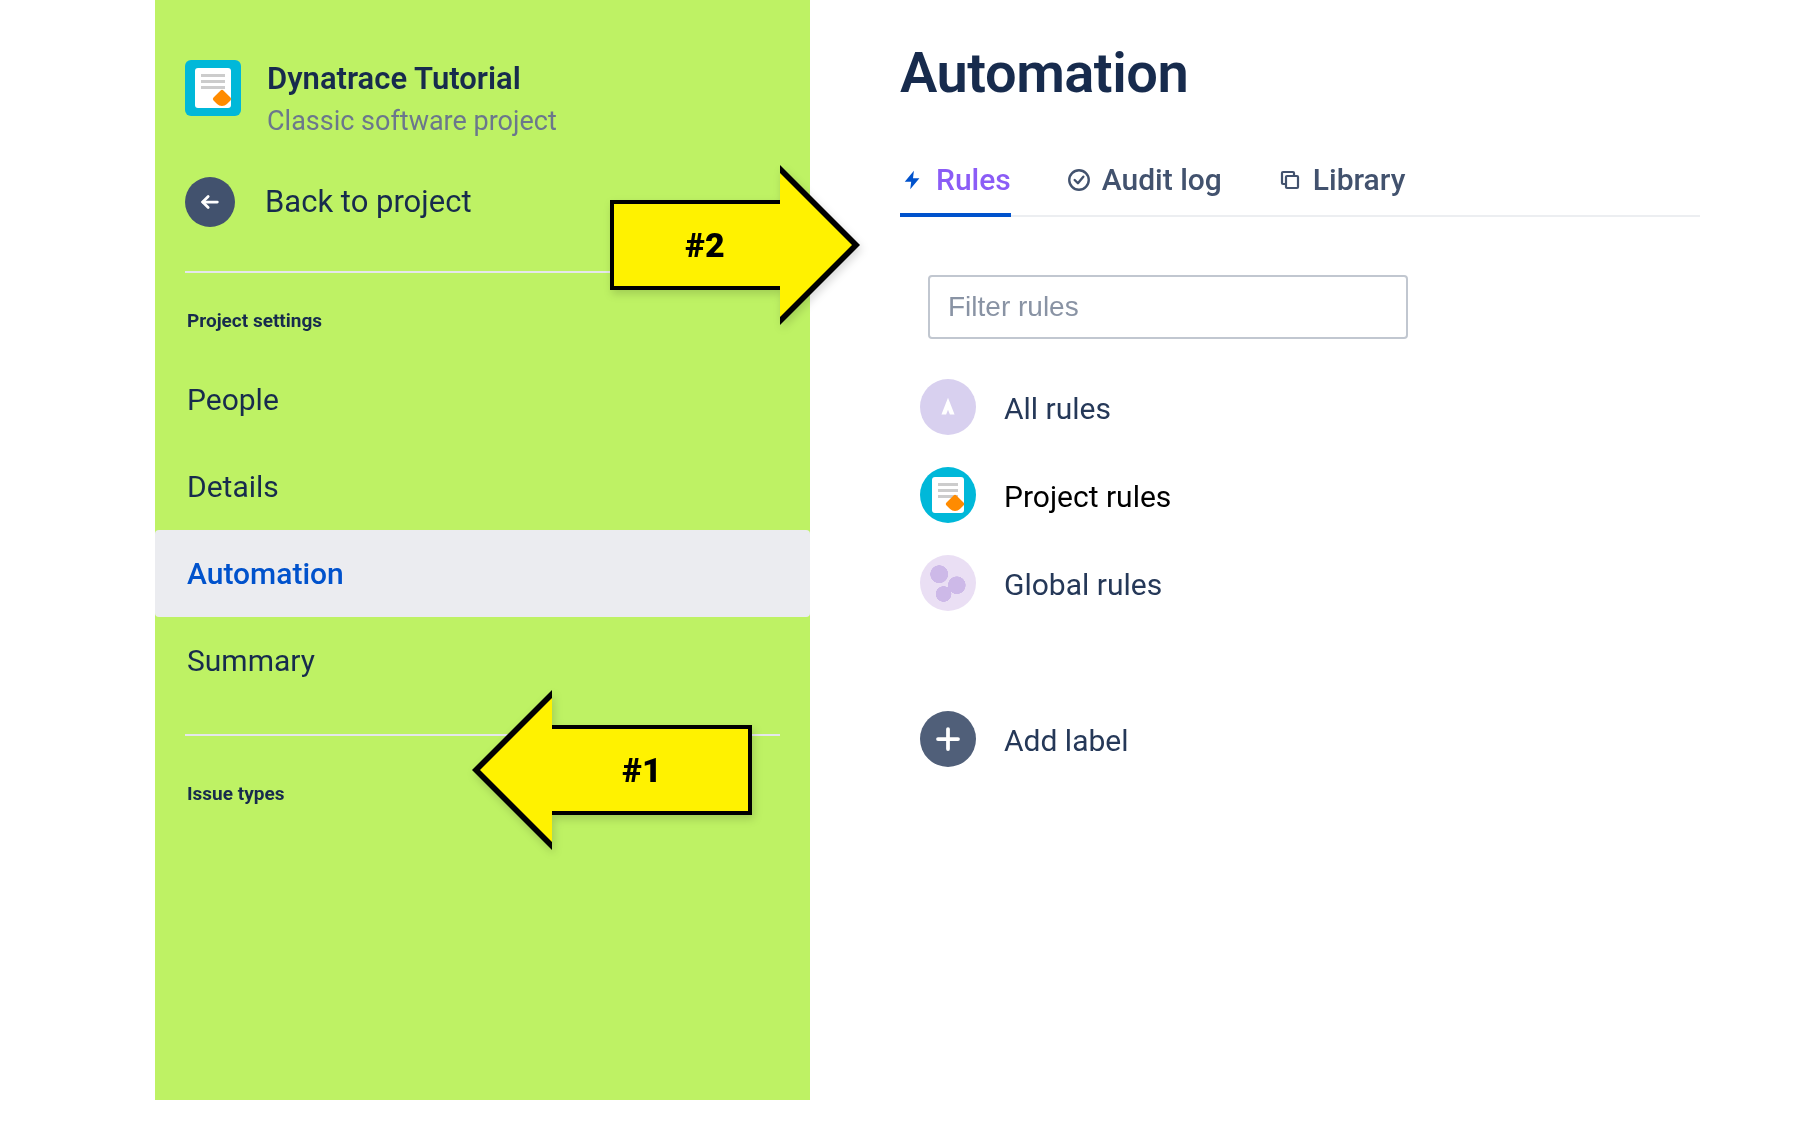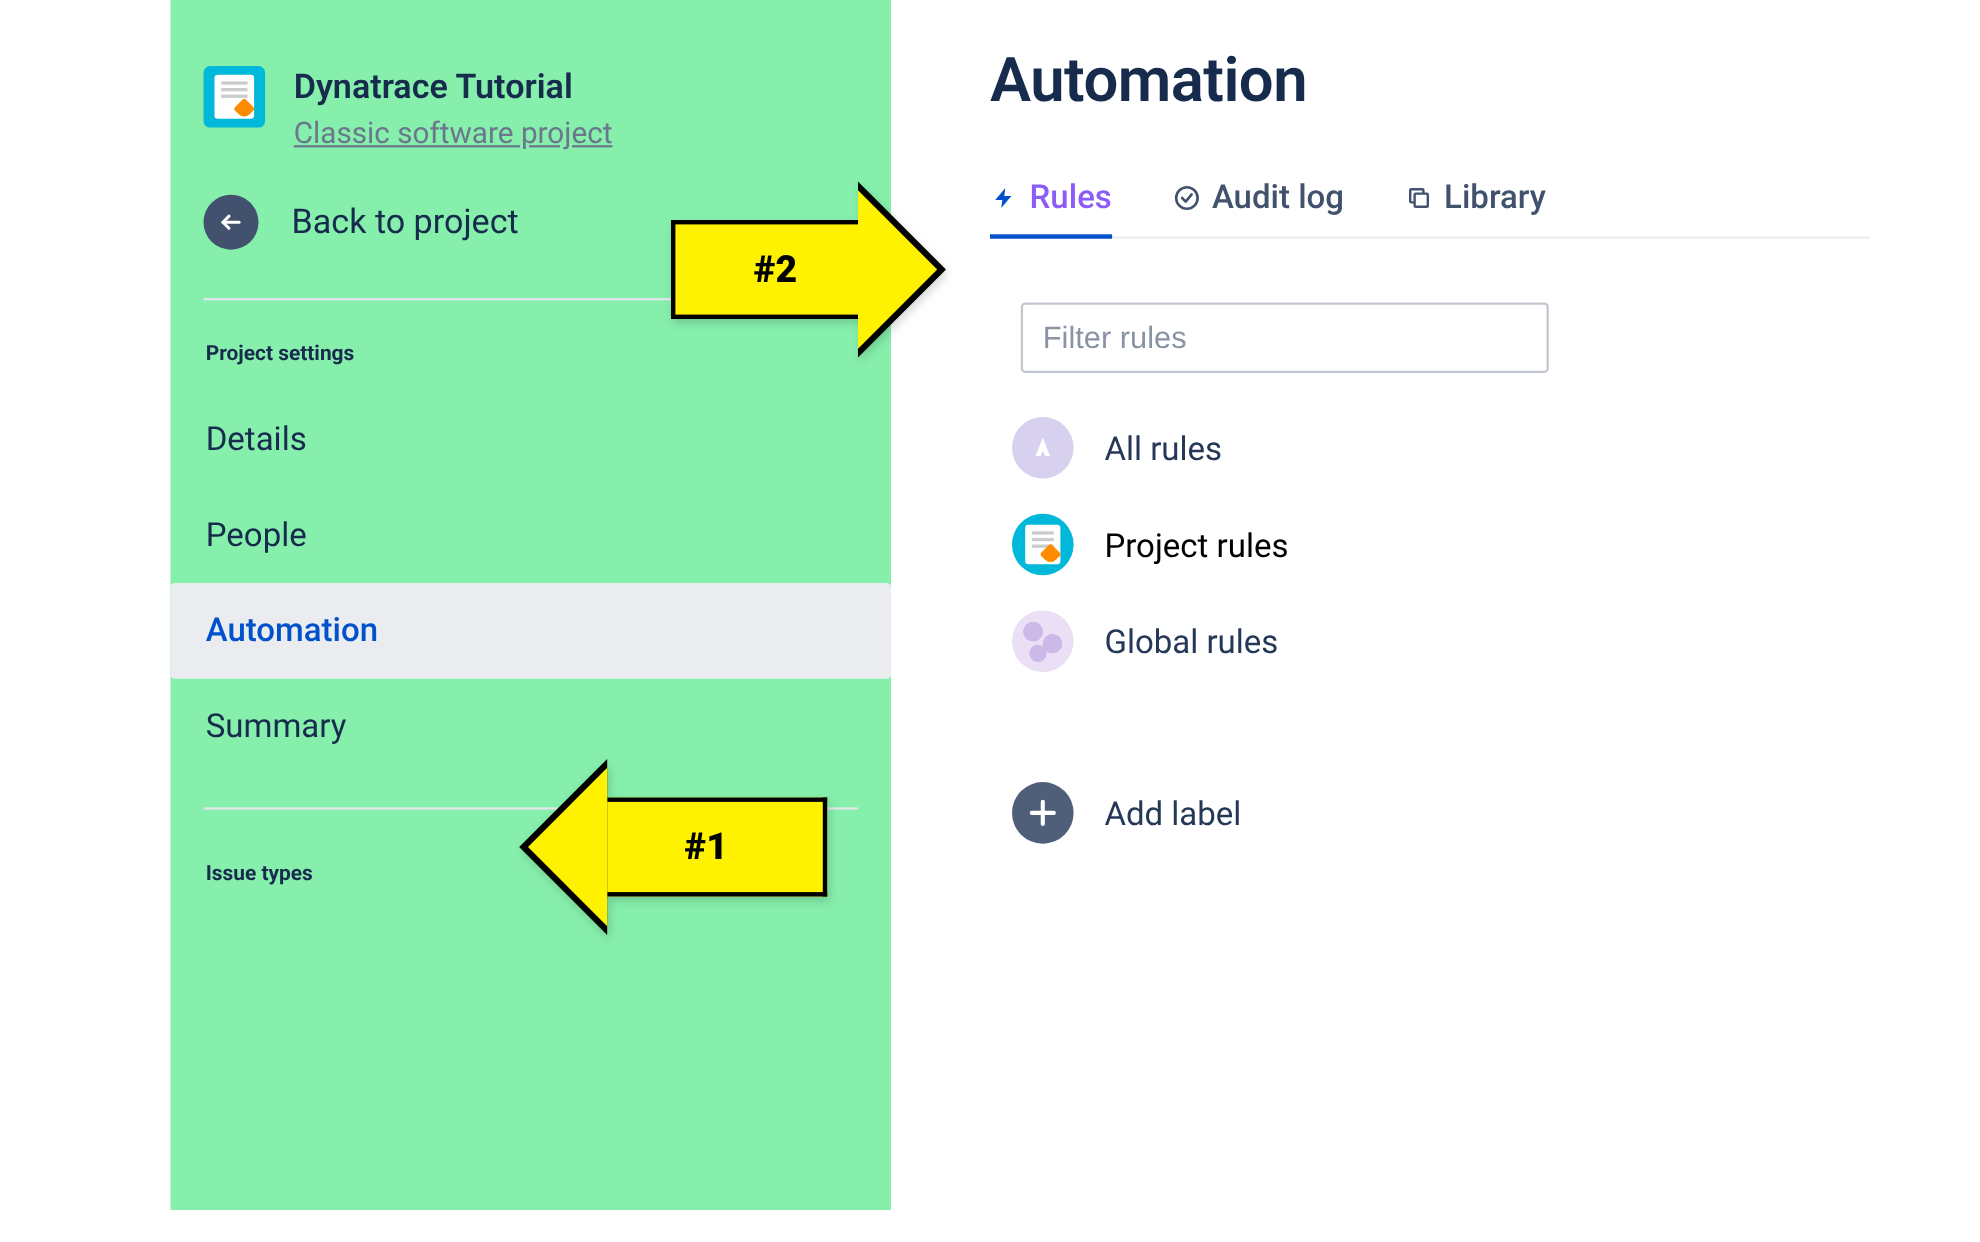--- a/index.html
+++ b/index.html
@@ -1,27 +1,27 @@
 <!DOCTYPE html>
 <html><head>
 <meta charset="utf-8">
 <style>
   * { box-sizing: border-box; margin: 0; padding: 0; }
   html, body { width: 1800px; height: 1129px; font-family: -apple-system, BlinkMacSystemFont, "Segoe UI", Roboto, Helvetica, Arial, sans-serif; background: #fff; }
   .canvas { position: relative; width: 1800px; height: 1129px; background: #fff; }
 
   
-  .sidebar { position: absolute; left: 155px; top: 0; width: 655px; height: 1100px; background: #86efac; padding: 0; }
+  .sidebar { position: absolute; left: 155px; top: 0; width: 655px; height: 1100px; background: #bef264; padding: 0; }
   .project-header { display: flex; align-items: flex-start; gap: 26px; padding: 60px 0 40px 30px; }
   .project-icon { width: 56px; height: 56px; border-radius: 6px; background: #00b8d9; display: flex; align-items: center; justify-content: center; flex-shrink: 0; }
   .project-icon-inner { width: 36px; height: 40px; background: #fff; border-radius: 3px; position: relative; }
   .project-icon-inner::before { content: ""; position: absolute; top: 6px; left: 6px; right: 6px; height: 3px; background: #ccc; box-shadow: 0 6px 0 #ccc, 0 12px 0 #ccc; }
   .project-icon-inner::after { content: ""; position: absolute; width: 14px; height: 14px; background: #ff8b00; border-radius: 2px 2px 50% 2px; bottom: 2px; right: 2px; transform: rotate(45deg); }
   .project-title { font-size: 31px; font-weight: 600; color: #172b4d; line-height: 1.25; }
-  .project-sub { font-size: 27px; color: #6b778c; margin-top: 6px; text-decoration: underline; }
+  .project-sub { font-size: 27px; color: #6b778c; margin-top: 6px; }
 
   .back-link { display: flex; align-items: center; gap: 30px; padding: 0 0 44px 30px; }
   .back-circle { width: 50px; height: 50px; border-radius: 50%; background: #42526e; display: flex; align-items: center; justify-content: center; color: #fff; font-size: 24px; }
   .back-text { font-size: 31px; color: #172b4d; }
 
   .divider { height: 2px; background: #e5e7eb; margin: 0 30px 36px 30px; }
 
   .section-title { font-size: 19px; font-weight: 700; color: #172b4d; padding: 0 0 24px 32px; }
   .nav-item { font-size: 30px; color: #172b4d; padding: 26px 0 26px 32px; cursor: pointer; border-radius: 4px; }
   .nav-item.selected { background: #ebecf0; color: #0052cc; font-weight: 500; }
@@ -85,22 +85,22 @@
             <line x1="20" y1="12" x2="4" y2="12"></line>
             <polyline points="10 18 4 12 10 6"></polyline>
           </svg>
     </div>
     <div class="back-text">Back to project</div>
   </div>
 
   <div class="divider"></div>
 
   <div class="section-title">Project settings</div>
+  <div class="nav-item">People</div>
   <div class="nav-item">Details</div>
-  <div class="nav-item">People</div>
   <div class="nav-item selected">Automation</div>
   <div class="nav-item">Summary</div>
 
   <div class="divider" style="margin-top:30px"></div>
 
   <div class="section-title" style="padding-top:10px">Issue types</div>
 </div>
 
 <div class="main">
   <div class="main-title">Automation</div>

